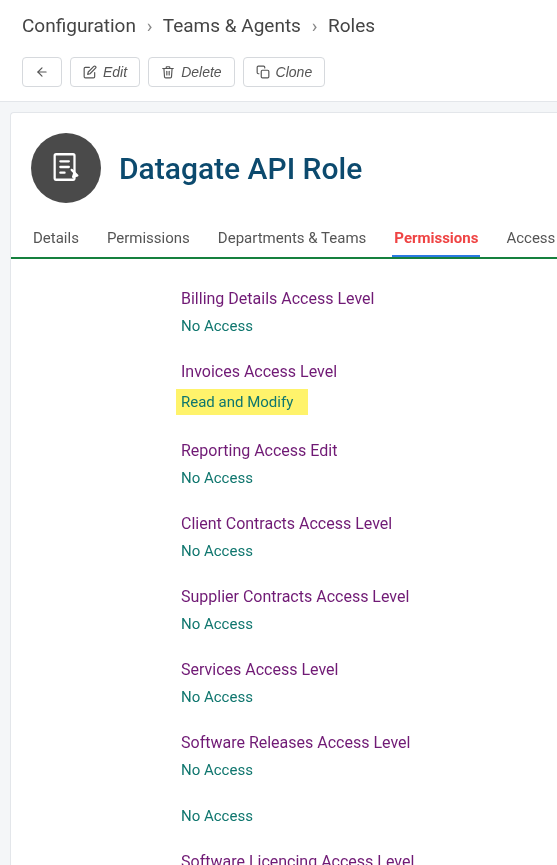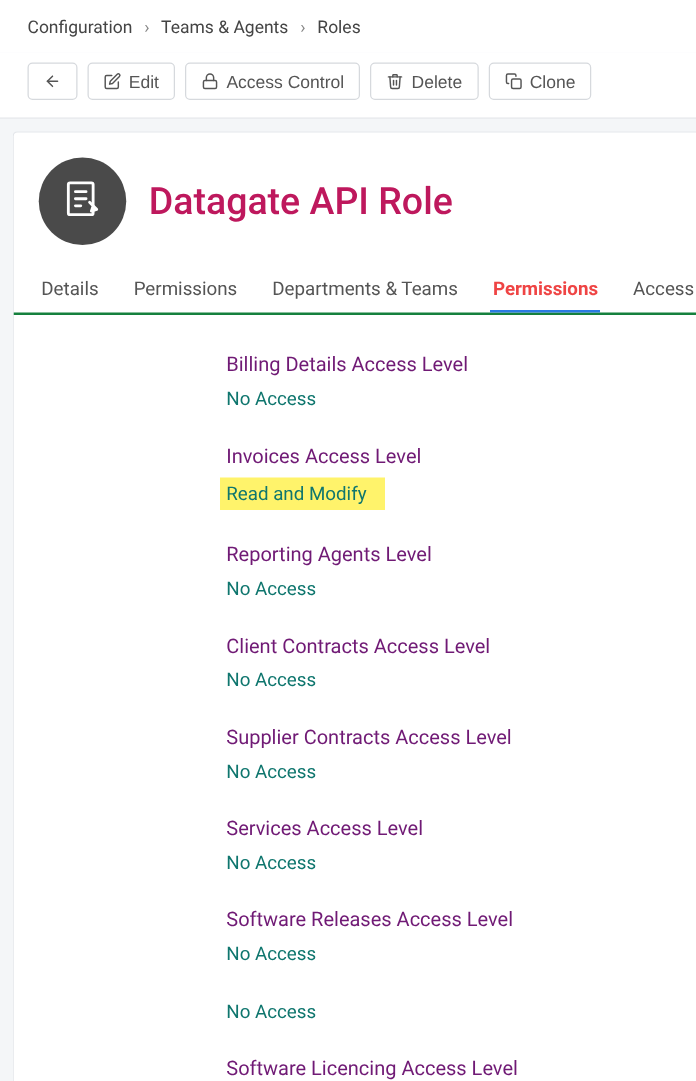--- a/index.html
+++ b/index.html
@@ -7,21 +7,21 @@
     font-family: -apple-system, BlinkMacSystemFont, "Segoe UI", Roboto, "Helvetica Neue", Arial, sans-serif;
     background: #f4f6f8;
     color: #333;
     font-size: 14px;
     width: 557px;
     height: 865px;
     overflow: hidden;
   }
   .breadcrumb {
     padding: 14px 22px 12px 22px;
-    font-size: 14px;
+    font-size: 19px;
     color: #444;
     background: #fff;
   }
   .breadcrumb .sep {
     margin: 0 6px;
     color: #888;
   }
   .toolbar {
     padding: 8px 22px 14px 22px;
     display: flex;
@@ -33,20 +33,21 @@
     display: inline-flex;
     align-items: center;
     gap: 6px;
     padding: 6px 12px;
     border: 1px solid #d6d9dd;
     border-radius: 4px;
     background: #fff;
     color: #555;
     font-size: 14px;
     cursor: pointer;
+    font-style: italic;
   }
   .btn .icon { display:inline-flex; align-items:center; }
   .content-card {
     margin: 10px 0 0 10px;
     background: #fff;
     min-height: 780px;
     border-top-left-radius: 4px;
     border: 1px solid #e3e6ea;
     border-right: none;
     border-bottom: none;
@@ -62,21 +63,21 @@
     border-radius: 50%;
     background: #4a4a4a;
     display: flex;
     align-items: center;
     justify-content: center;
     flex-shrink: 0;
   }
   .title {
     font-size: 30px;
     font-weight: 500;
-    color: #be185d;
+    color: #0c4a6e;
   }
   .tabs {
     display: flex;
     gap: 24px;
     padding: 8px 20px 0 20px;
     border-bottom: 2px solid #15803d;
     overflow: hidden;
     white-space: nowrap;
   }
   .tab {
@@ -141,29 +142,20 @@
     </span>
   </button>
   <button class="btn">
     <span class="icon">
       <svg width="14" height="14" viewBox="0 0 24 24" fill="none" stroke="#555" stroke-width="2" stroke-linecap="round" stroke-linejoin="round">
           <path d="M11 4H4a2 2 0 0 0-2 2v14a2 2 0 0 0 2 2h14a2 2 0 0 0 2-2v-7"></path>
           <path d="M18.5 2.5a2.121 2.121 0 0 1 3 3L12 15l-4 1 1-4 9.5-9.5z"></path>
         </svg>
     </span>
     <span>Edit</span>
-  </button>
-  <button class="btn">
-    <span class="icon">
-      <svg width="14" height="14" viewBox="0 0 24 24" fill="none" stroke="#555" stroke-width="2" stroke-linecap="round" stroke-linejoin="round">
-          <rect x="3" y="11" width="18" height="11" rx="2" ry="2"></rect>
-          <path d="M7 11V7a5 5 0 0 1 10 0v4"></path>
-        </svg>
-    </span>
-    <span>Access Control</span>
   </button>
   <button class="btn">
     <span class="icon">
       <svg width="14" height="14" viewBox="0 0 24 24" fill="none" stroke="#555" stroke-width="2" stroke-linecap="round" stroke-linejoin="round">
           <polyline points="3 6 5 6 21 6"></polyline>
           <path d="M19 6l-1 14a2 2 0 0 1-2 2H8a2 2 0 0 1-2-2L5 6"></path>
           <path d="M10 11v6"></path>
           <path d="M14 11v6"></path>
           <path d="M9 6V4a1 1 0 0 1 1-1h4a1 1 0 0 1 1 1v2"></path>
         </svg>
@@ -208,21 +200,21 @@
   <div class="permissions">
     <div class="perm-item">
       <div class="perm-label">Billing Details Access Level</div>
       <div class="perm-value">No Access</div>
     </div>
     <div class="perm-item">
       <div class="perm-label">Invoices Access Level</div>
       <div class="perm-value highlight">Read and Modify</div>
     </div>
     <div class="perm-item">
-      <div class="perm-label">Reporting Agents Level</div>
+      <div class="perm-label">Reporting Access Edit</div>
       <div class="perm-value">No Access</div>
     </div>
     <div class="perm-item">
       <div class="perm-label">Client Contracts Access Level</div>
       <div class="perm-value">No Access</div>
     </div>
     <div class="perm-item">
       <div class="perm-label">Supplier Contracts Access Level</div>
       <div class="perm-value">No Access</div>
     </div>

